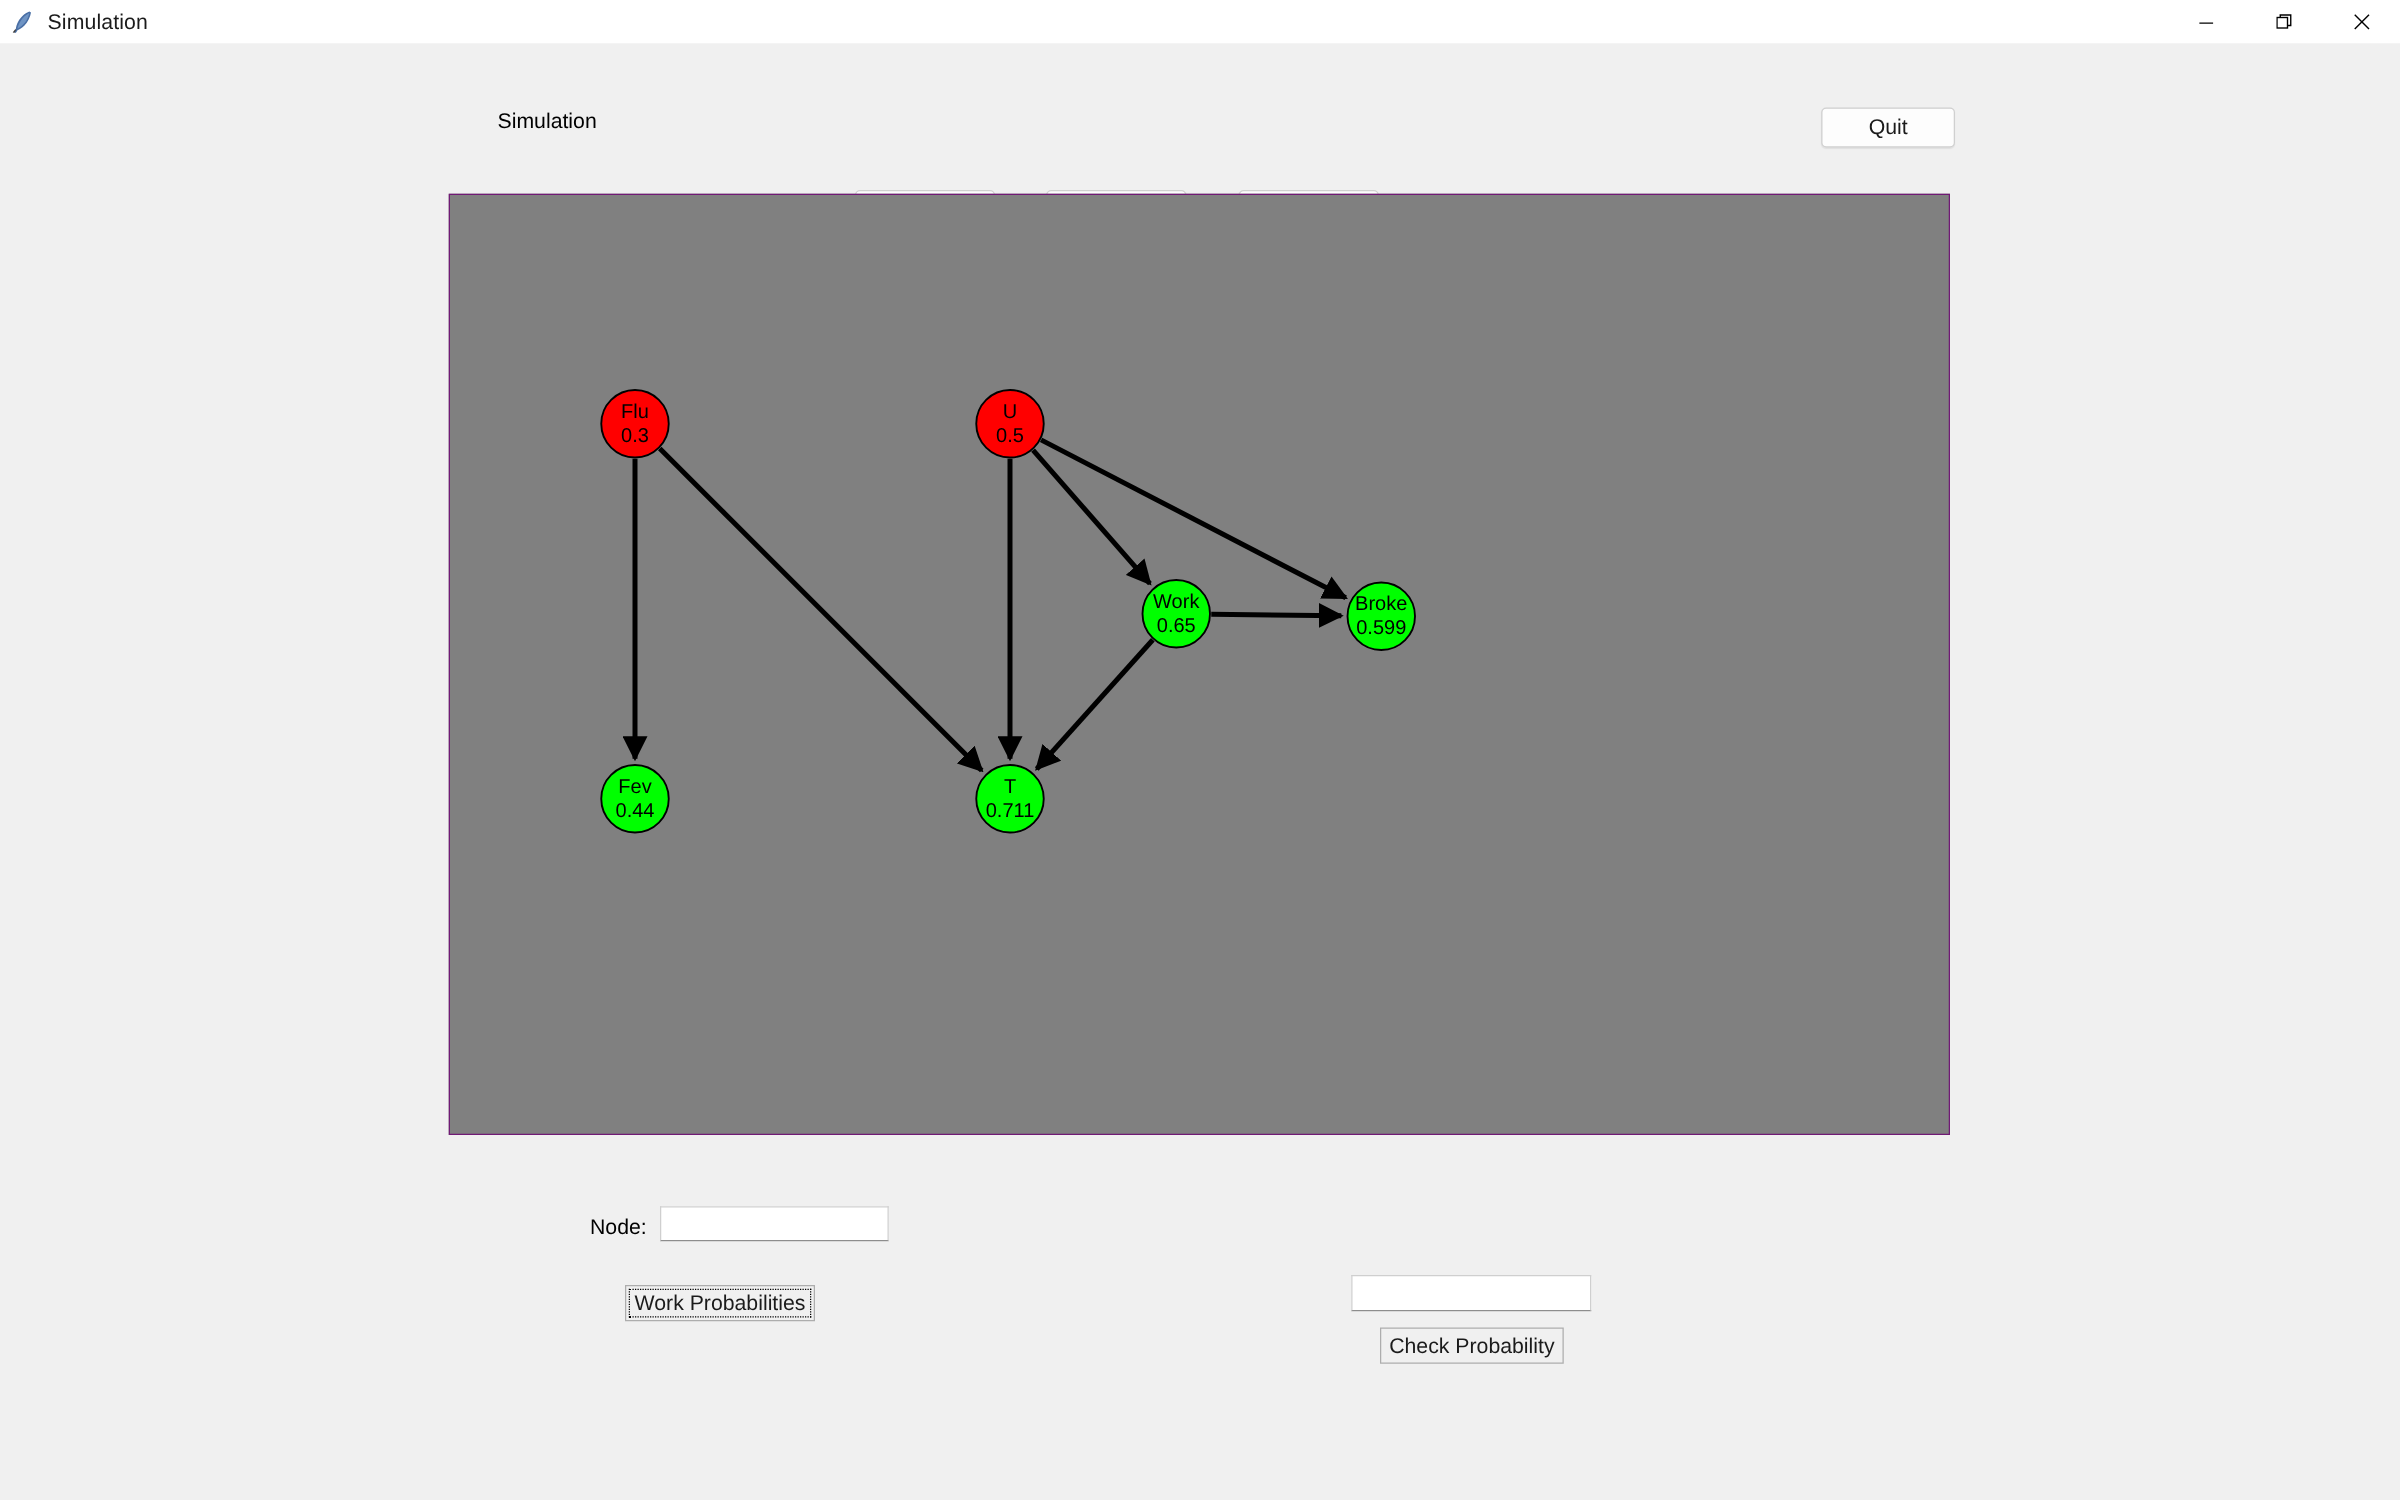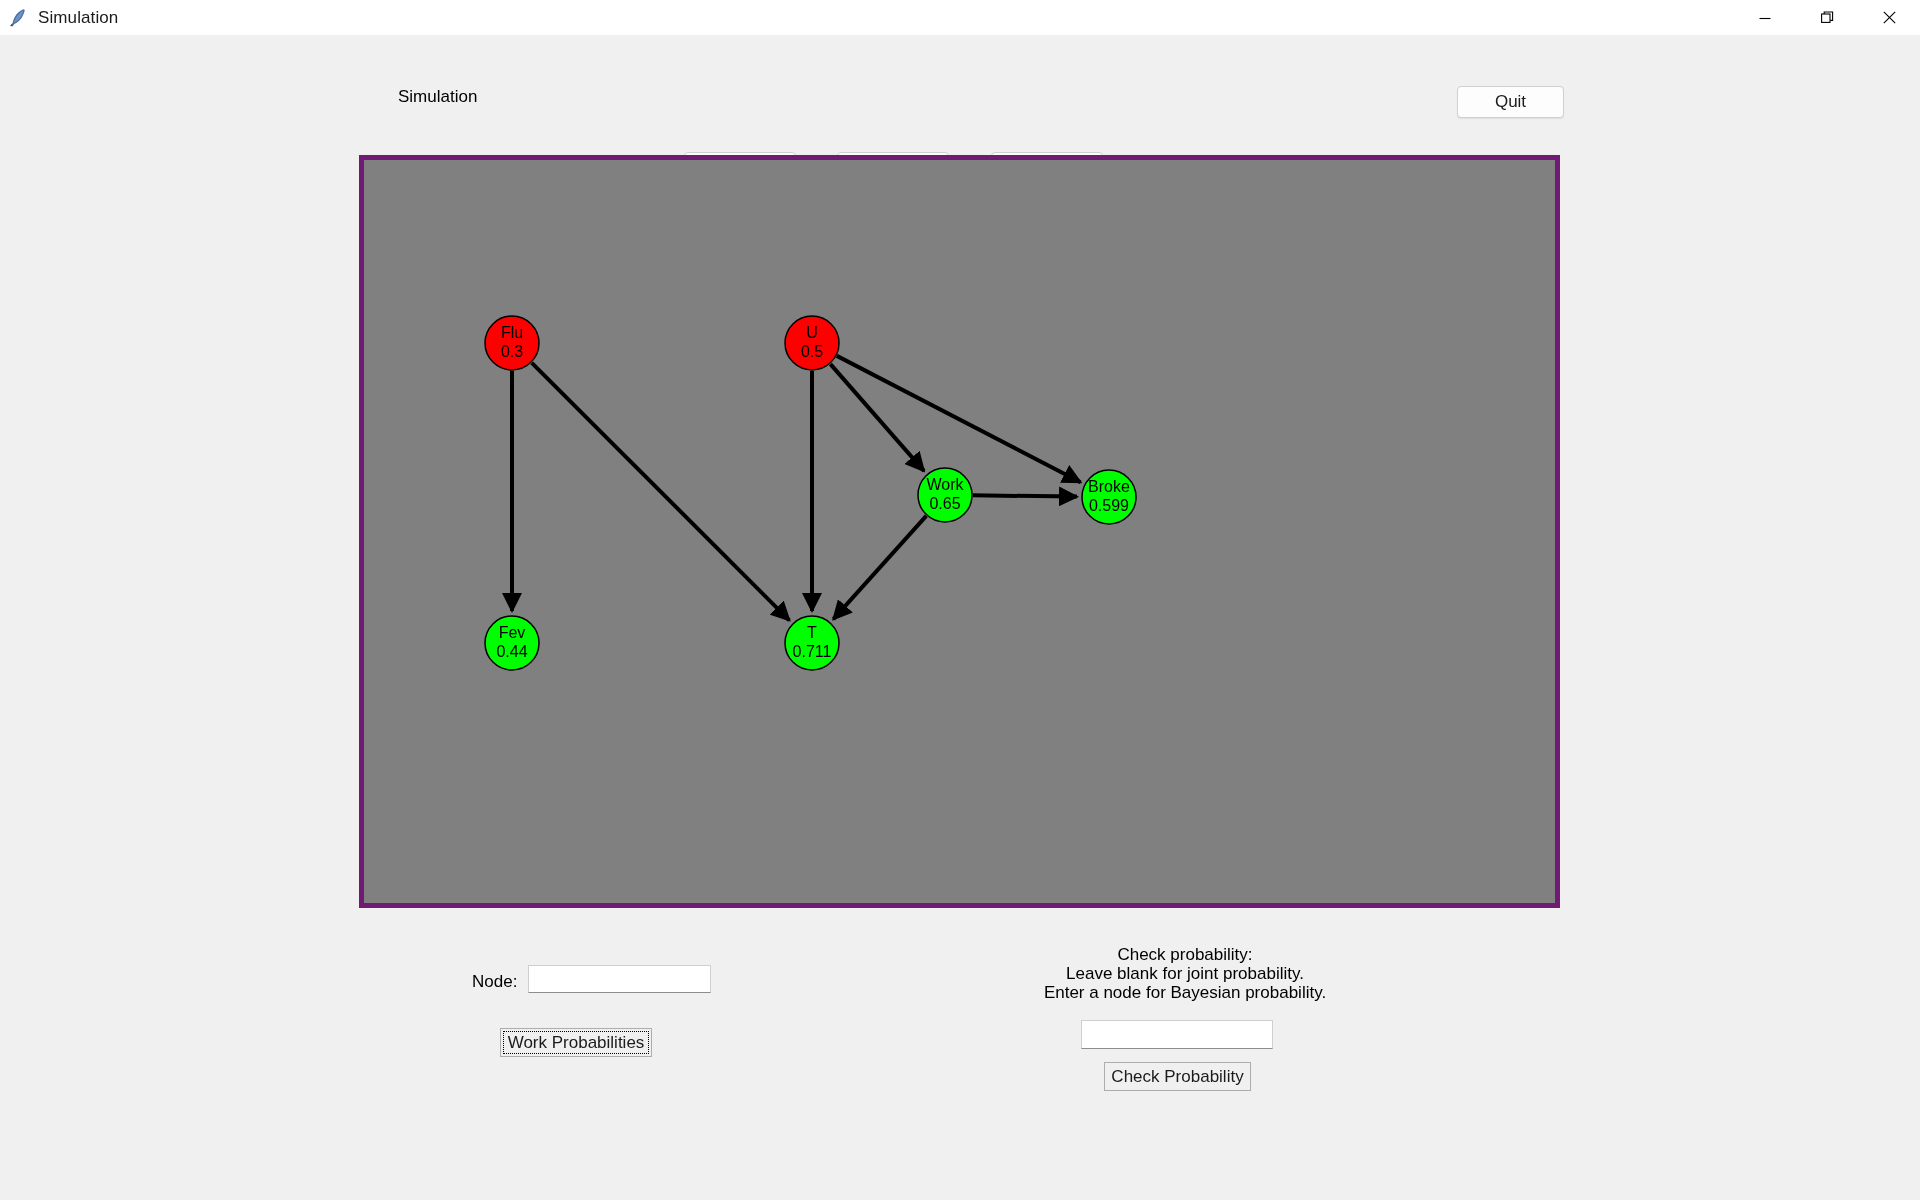--- a/index.html
+++ b/index.html
@@ -128,21 +128,21 @@
   }
 
   
   .canvas-wrap {
     position: absolute;
     left: 359px;
     top: 120px;
     width: 1201px;
     height: 753px;
     background: #808080;
-    border: 5px solid #701a75;
+    border: 1px solid #701a75;
     box-sizing: border-box;
     overflow: hidden;
   }
   .canvas-wrap svg {
     position: absolute;
     left: 0; top: 0;
     display: block;
   }
   .node-label {
     font-family: "Liberation Sans", sans-serif;
@@ -256,24 +256,19 @@
           </g>
       </svg>
     </div>
 
     <div class="lbl" style="left:472px; top:938px;">Node:</div>
 
     <input class="tkentry" type="text" style="left: 528px; top: 930px; width: 183px; height: 28px;" value="">
 
     <button class="tkbtn focused" style="left:500px; top:993px; width:152px; height:29px;">Work Probabilities</button>
 
-    <div class="centered-text" style="left:985px; top:910px; width:400px;">
-      <div>Check probability:</div>
-      <div>Leave blank for joint probability.</div>
-      <div>Enter a node for Bayesian probability.</div>
-    </div>
 
     <input class="tkentry" type="text" style="left: 1081px; top: 985px; width: 192px; height: 29px;" value="">
 
     <button class="tkbtn flat" style="left:1104px; top:1027px; width:147px; height:29px;">Check Probability</button>
 
   </div>
 </div>
 
 </body></html>

